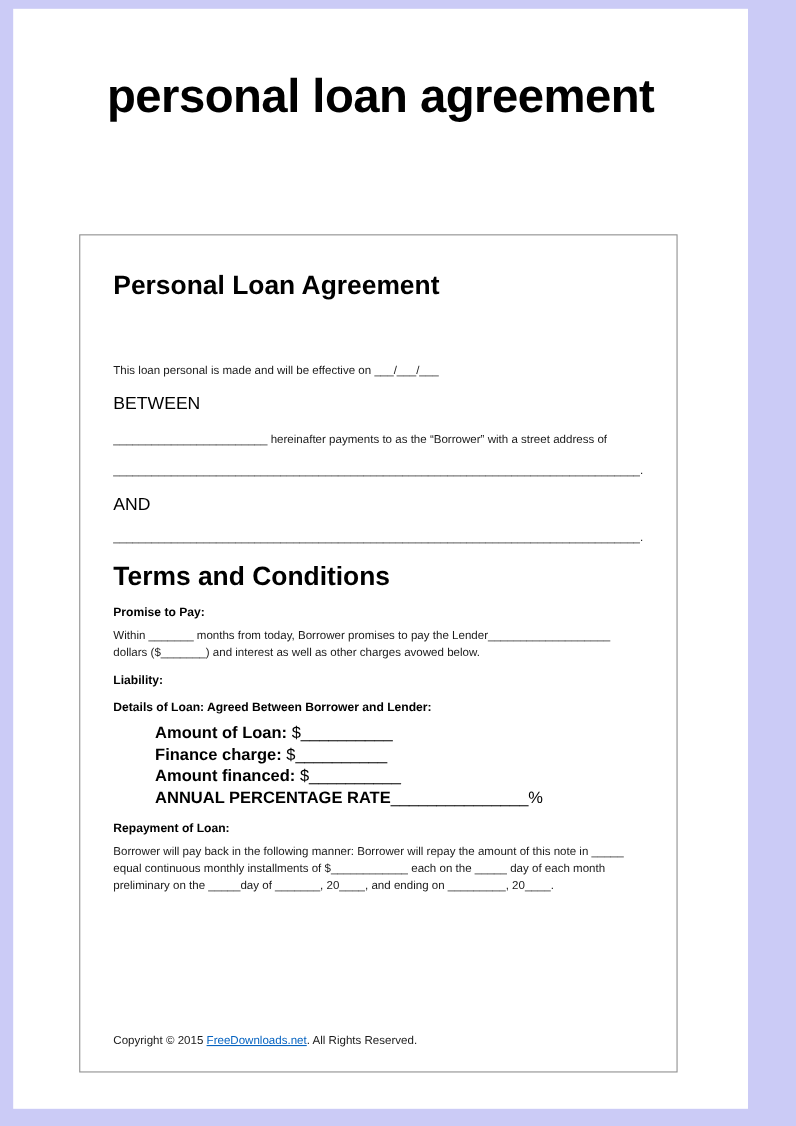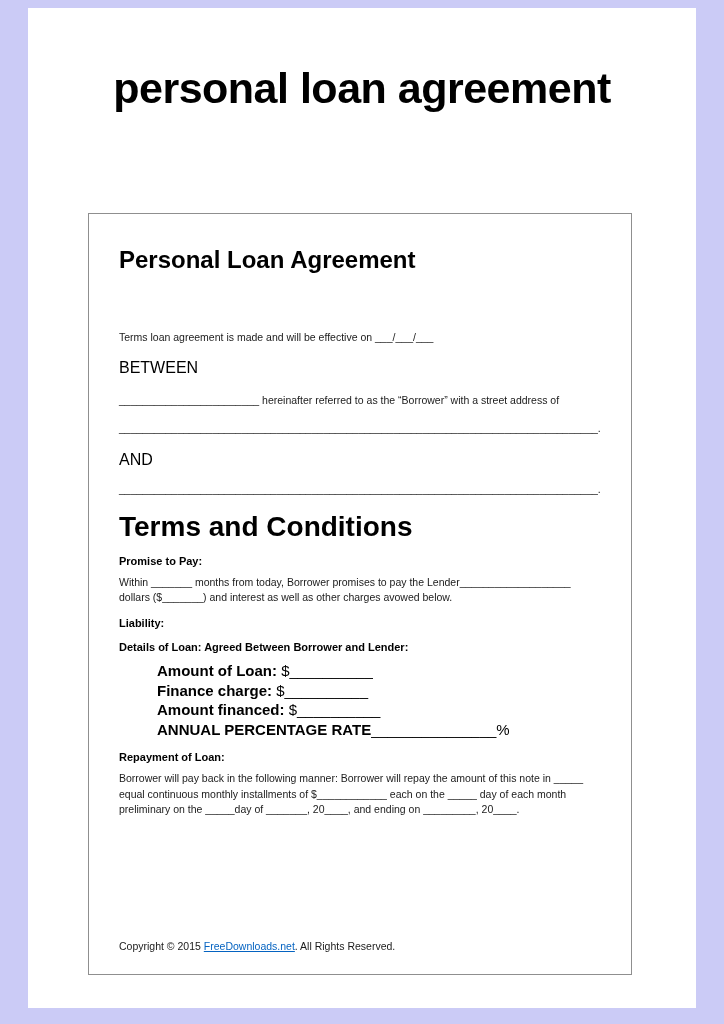--- a/index.html
+++ b/index.html
@@ -5,21 +5,21 @@
   * { margin: 0; padding: 0; box-sizing: border-box; }
   html, body { width: 724px; height: 1024px; }
   body {
     background: #cbcbf6;
     font-family: "Liberation Sans", sans-serif;
     position: relative;
     color: #000;
   }
   .sheet {
     position: absolute;
-    left: 28px; top: 8px;
+    left: 12px; top: 8px;
     width: 668px; height: 1000px;
     background: #ffffff;
   }
   .main-title {
     margin-top: 56px;
     text-align: center;
     font-size: 43px;
     font-weight: 700;
     letter-spacing: -0.5px;
     color: #000;
@@ -48,21 +48,21 @@
   .effective-line { margin-top: 56px; }
   .party-label {
     font-size: 16px;
     font-weight: 400;
     margin-top: 14px;
   }
   .fill-line { margin-top: 16px; }
   .address-line { margin-top: 13px; letter-spacing: 0; }
   .terms-heading {
     margin-top: 14px;
-    font-size: 28px;
+    font-size: 24px;
     font-weight: 700;
   }
   .section-heading {
     margin-top: 12px;
     font-size: 11px;
     font-weight: 700;
     color: #000;
   }
   .section-text { margin-top: 8px; }
   .details-list {
@@ -92,25 +92,25 @@
 <body>
 
 <div class="sheet">
 
   <h1 class="main-title">personal loan agreement</h1>
 
   <div class="doc-box">
 
     <h2 class="doc-heading">Personal Loan Agreement</h2>
 
-    <p class="body-text effective-line">Terms loan agreement is made and will be effective on ___/___/___</p>
+    <p class="body-text effective-line">This loan personal is made and will be effective on ___/___/___</p>
 
     <h3 class="party-label">BETWEEN</h3>
 
-    <p class="body-text fill-line">________________________ hereinafter referred to as the “Borrower” with a street address of</p>
+    <p class="body-text fill-line">________________________ hereinafter payments to as the “Borrower” with a street address of</p>
 
     <p class="body-text address-line">__________________________________________________________________________________.</p>
 
     <h3 class="party-label">AND</h3>
 
 
     <p class="body-text address-line">__________________________________________________________________________________.</p>
 
     <h2 class="terms-heading">Terms and Conditions</h2>
 

